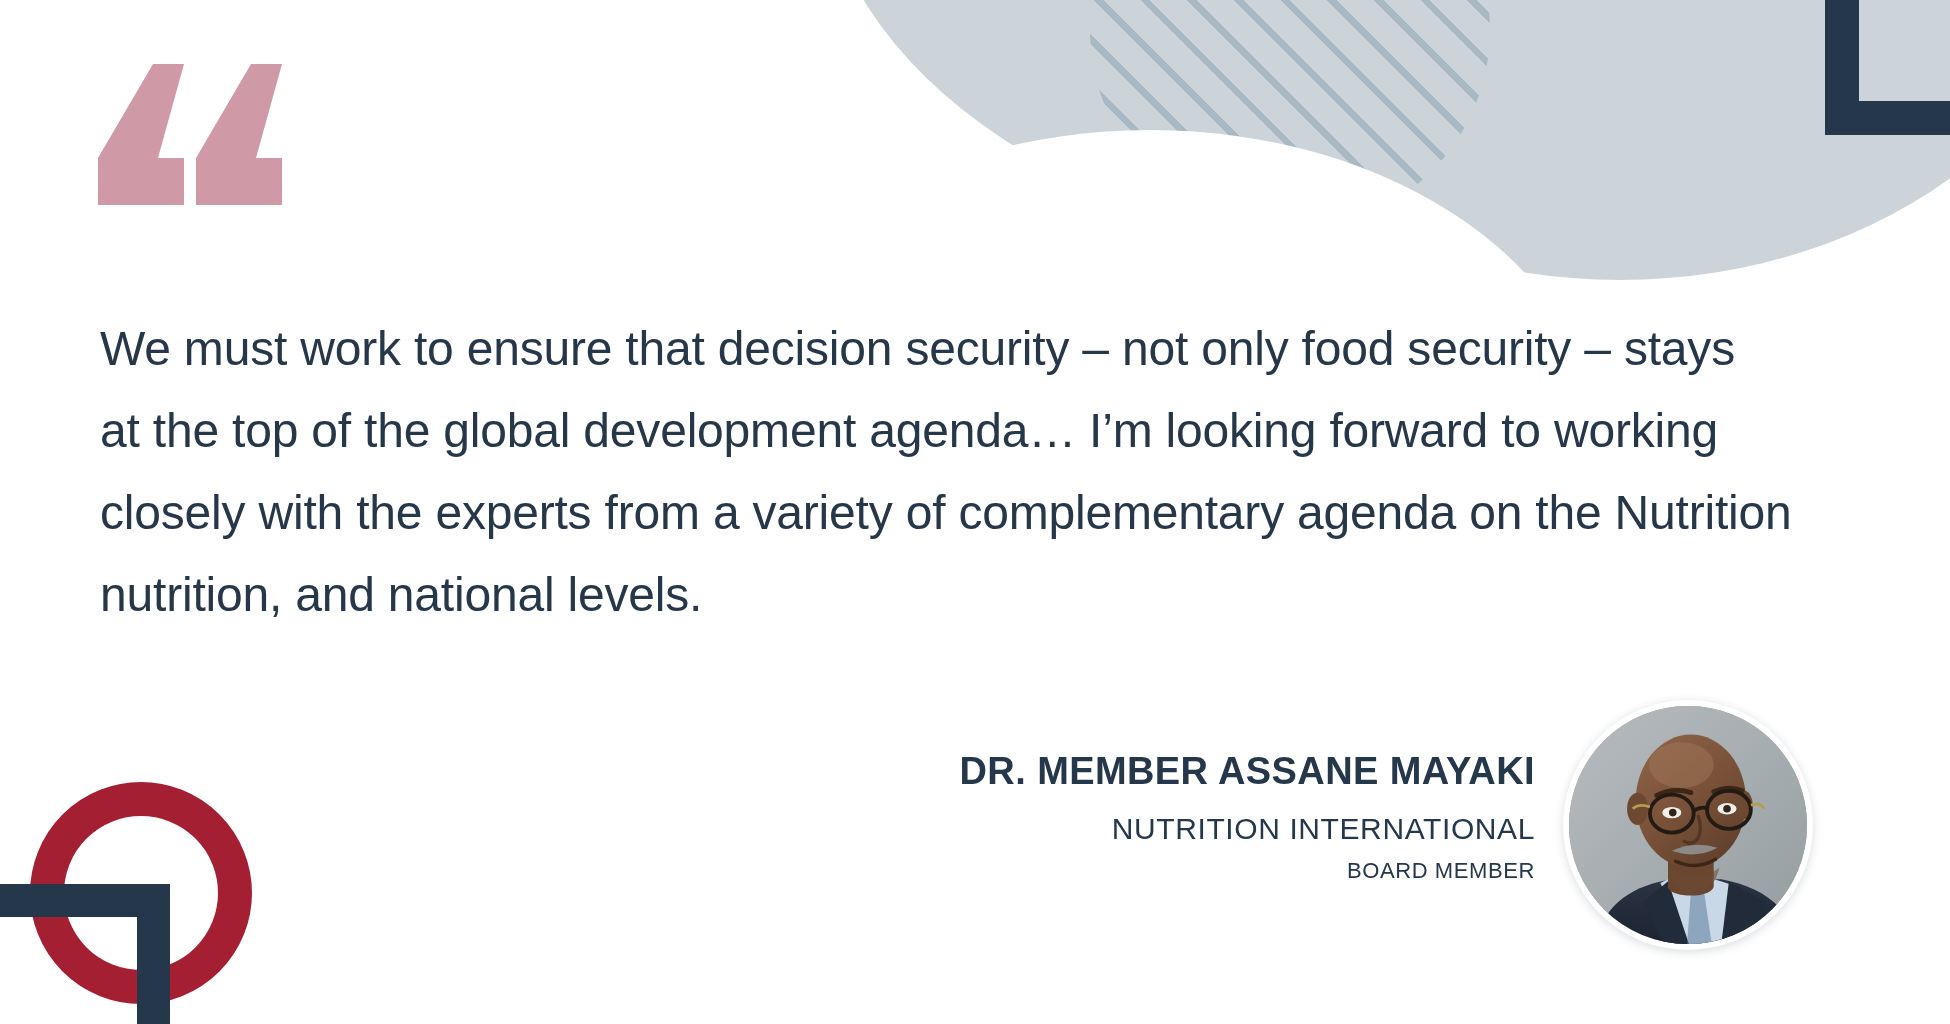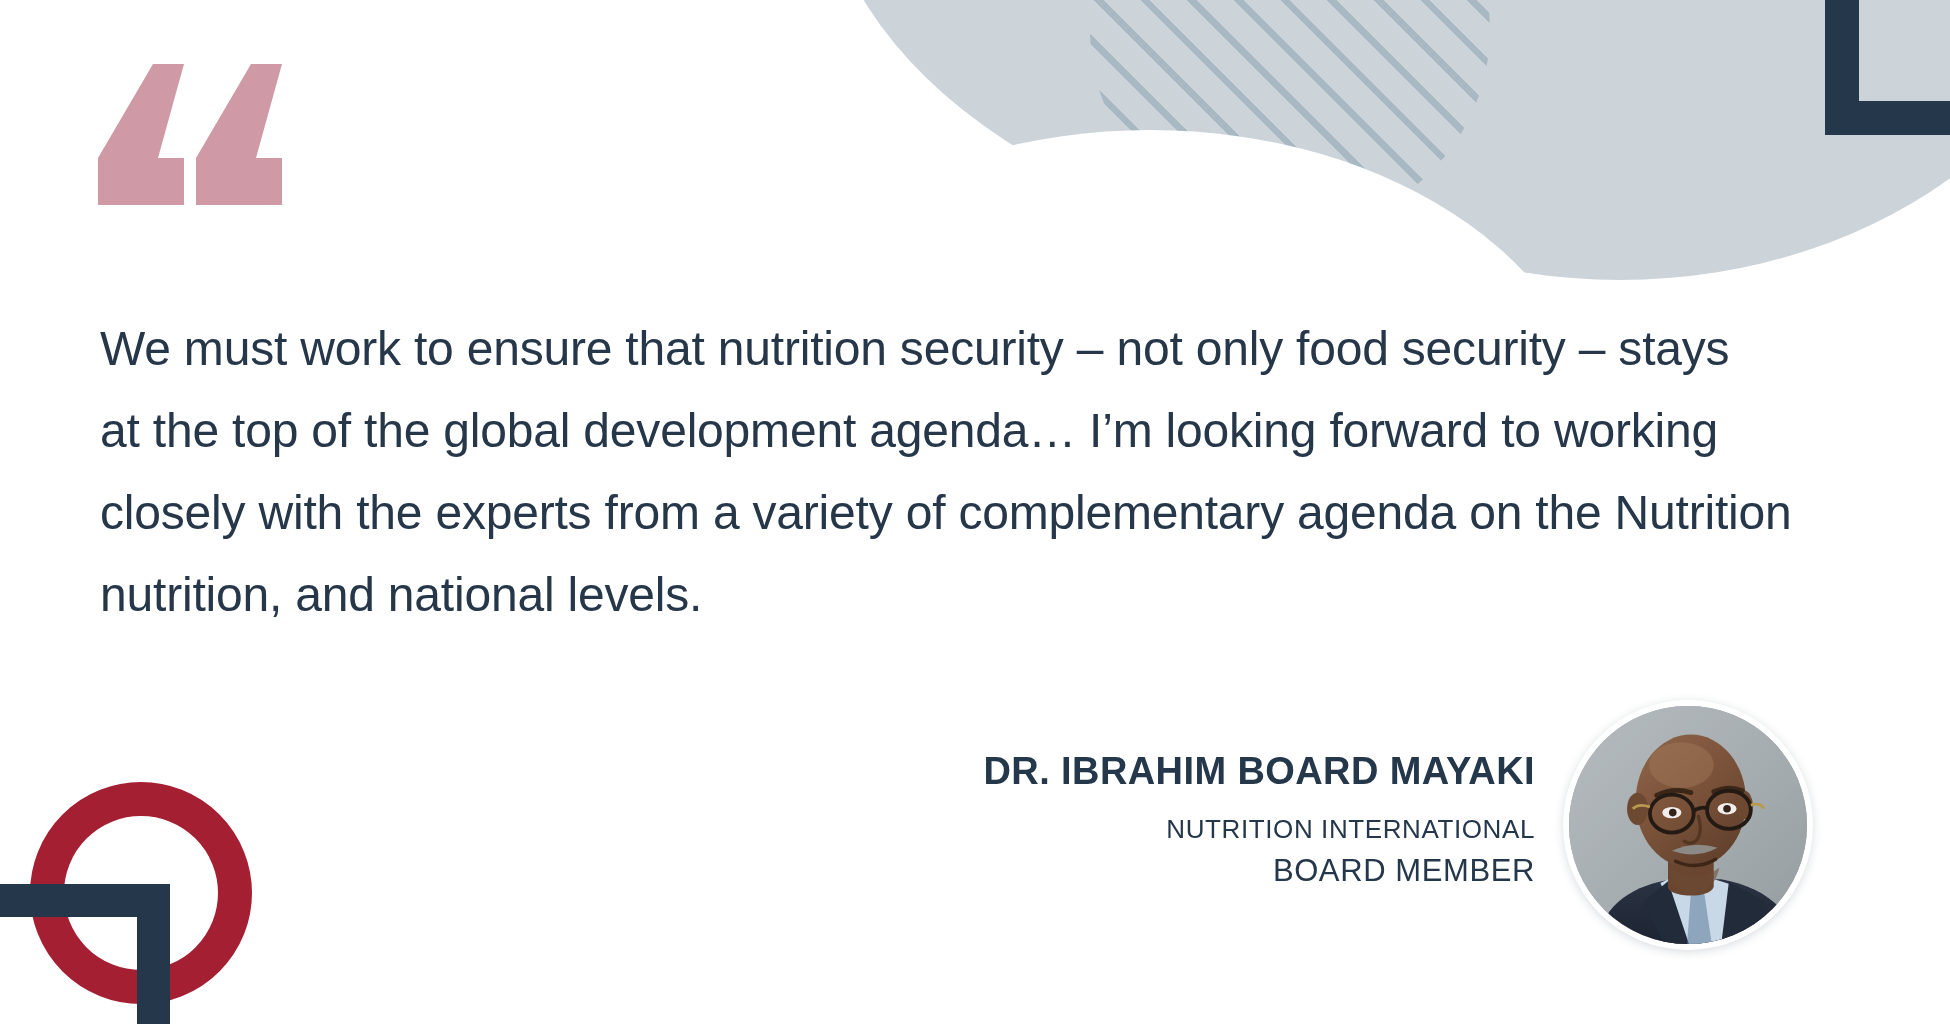--- a/index.html
+++ b/index.html
@@ -148,29 +148,29 @@
   }
   .attr-name {
     color: #25374a;
     font-size: 38px;
     font-weight: 700;
     letter-spacing: 0.4px;
     line-height: 46px;
   }
   .attr-org {
     color: #25374a;
-    font-size: 26px;
+    font-size: 30px;
     font-weight: 400;
     letter-spacing: 0.6px;
     line-height: 42px;
     margin-top: 14px;
   }
   .attr-role {
     color: #25374a;
-    font-size: 31px;
+    font-size: 22px;
     font-weight: 400;
     letter-spacing: 0.6px;
     line-height: 42px;
   }
 
   
   .portrait {
     position: absolute;
     left: 1563px;
     top: 700px;
@@ -210,28 +210,28 @@
   <div class="content">
 
     <div class="quote-mark">
       <svg viewBox="0 0 190 145" width="190" height="145" aria-hidden="true">
         <path d="M2 96 L57 2 L88 2 L62 96 L88 96 L88 143 L2 143 Z" fill="#cf9aa5"></path>
         <path d="M100 96 L155 2 L186 2 L160 96 L186 96 L186 143 L100 143 Z" fill="#cf9aa5"></path>
       </svg>
     </div>
 
     <div class="quote-body">
-      <div class="quote-line">We must work to ensure that nutrition security – not only food security – stays</div>
+      <div class="quote-line">We must work to ensure that decision security – not only food security – stays</div>
       <div class="quote-line">at the top of the global development agenda… I’m looking forward to working</div>
       <div class="quote-line">closely with the experts from a variety of complementary agenda on the Nutrition</div>
       <div class="quote-line">nutrition, and national levels.</div>
     </div>
 
     <div class="attribution">
-      <div class="attr-name">DR. IBRAHIM BOARD MAYAKI</div>
+      <div class="attr-name">DR. MEMBER ASSANE MAYAKI</div>
       <div class="attr-org">NUTRITION INTERNATIONAL</div>
       <div class="attr-role">BOARD MEMBER</div>
     </div>
 
     <div class="portrait">
       <div class="portrait-inner">
         <svg viewBox="0 0 250 250" preserveAspectRatio="xMidYMid slice" aria-hidden="true">
           <defs>
             <linearGradient id="bgGrad" x1="0" y1="0" x2="1" y2="1">
               <stop offset="0%" stop-color="#b9bfc2"></stop>

